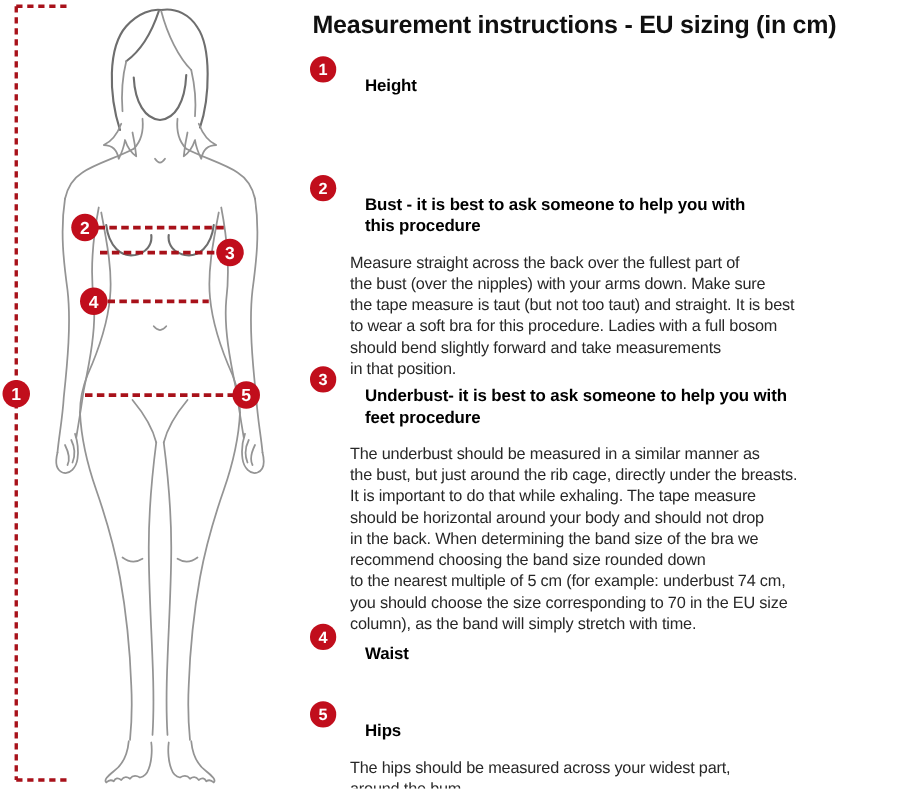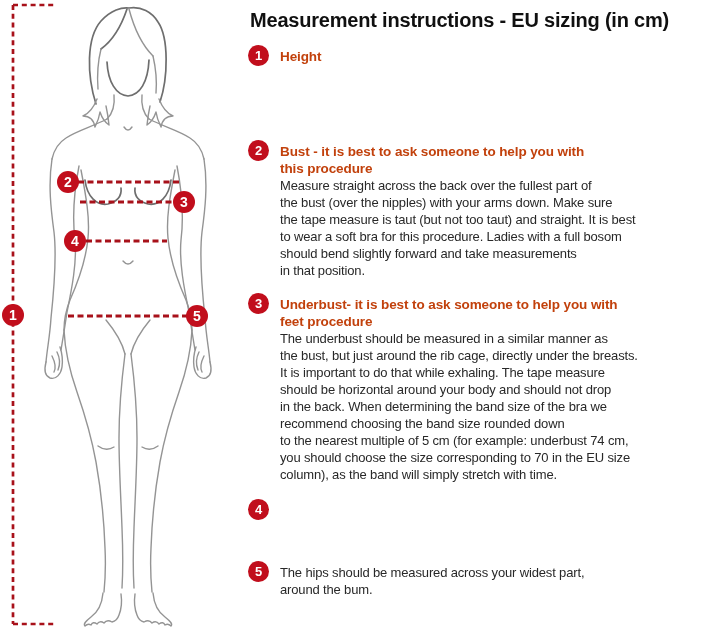--- a/index.html
+++ b/index.html
@@ -27,21 +27,21 @@
   .section{
     position:absolute;left:0;display:grid;grid-template-columns:32px 1fr;width:460px;
   }
   .badge{
     width:21px;height:21px;border-radius:50%;background:#c10e1c;color:#fff;
     font-size:13px;font-weight:bold;display:flex;align-items:center;justify-content:center;
     margin-top:-3px;
   }
   .sec-text{min-width:0;}
   .sec-heading{
-    margin:0;font-size:13.5px;font-weight:bold;line-height:17px;color:#c2410c;
+    margin:12px;font-size:13.5px;font-weight:bold;line-height:17px;color:#000000;
     white-space:pre-line;letter-spacing:-0.1px;
   }
   .sec-body{
     margin:0;font-size:13px;line-height:17px;color:#282828;
     white-space:pre-line;letter-spacing:-0.15px;
   }
   #sec-1{top:48px;}
   #sec-2{top:143px;}
   #sec-3{top:296px;}
   #sec-4{top:502px;}
@@ -171,25 +171,27 @@
 recommend choosing the band size rounded down
 to the nearest multiple of 5 cm (for example: underbust 74 cm,
 you should choose the size corresponding to 70 in the EU size
 column), as the band will simply stretch with time.</p>
       </div>
     </div>
 
     <div class="section" id="sec-4">
       <span class="badge">4</span>
       <div class="sec-text">
+        <h2 class="sec-heading">Waist</h2>
       </div>
     </div>
 
     <div class="section" id="sec-5">
       <span class="badge">5</span>
       <div class="sec-text">
+        <h2 class="sec-heading">Hips</h2>
         <p class="sec-body">The hips should be measured across your widest part,
 around the bum.</p>
       </div>
     </div>
   </div>
 
 </div>
 
 </body></html>

